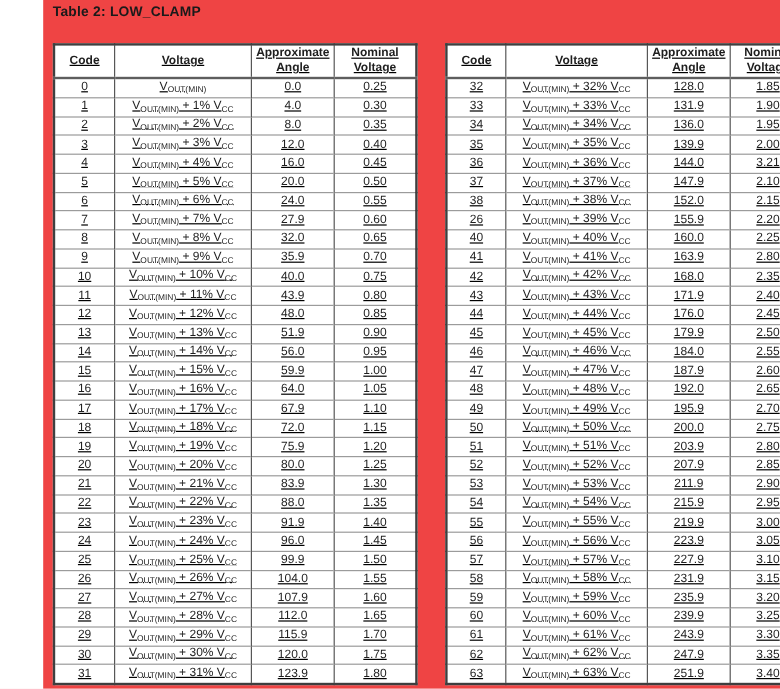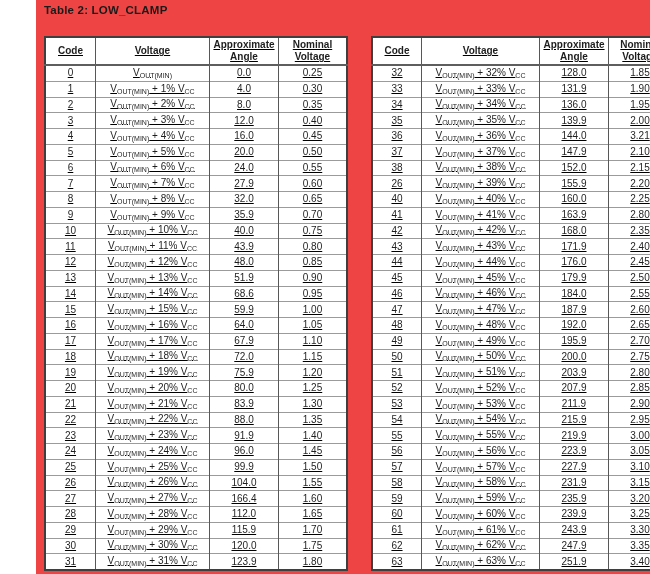--- a/index.html
+++ b/index.html
@@ -173,21 +173,21 @@
         </tr>
         <tr>
           <td>13</td>
           <td>V<span class="sub">OUT(MIN)</span> + 13% V<span class="sub">CC</span></td>
           <td>51.9</td>
           <td>0.90</td>
         </tr>
         <tr>
           <td>14</td>
           <td>V<span class="sub">OUT(MIN)</span> + 14% V<span class="sub">CC</span></td>
-          <td>68.6</td>
+          <td>56.0</td>
           <td>0.95</td>
         </tr>
         <tr>
           <td>15</td>
           <td>V<span class="sub">OUT(MIN)</span> + 15% V<span class="sub">CC</span></td>
           <td>59.9</td>
           <td>1.00</td>
         </tr>
         <tr>
           <td>16</td>
@@ -251,21 +251,21 @@
         </tr>
         <tr>
           <td>26</td>
           <td>V<span class="sub">OUT(MIN)</span> + 26% V<span class="sub">CC</span></td>
           <td>104.0</td>
           <td>1.55</td>
         </tr>
         <tr>
           <td>27</td>
           <td>V<span class="sub">OUT(MIN)</span> + 27% V<span class="sub">CC</span></td>
-          <td>166.4</td>
+          <td>107.9</td>
           <td>1.60</td>
         </tr>
         <tr>
           <td>28</td>
           <td>V<span class="sub">OUT(MIN)</span> + 28% V<span class="sub">CC</span></td>
           <td>112.0</td>
           <td>1.65</td>
         </tr>
         <tr>
           <td>29</td>

